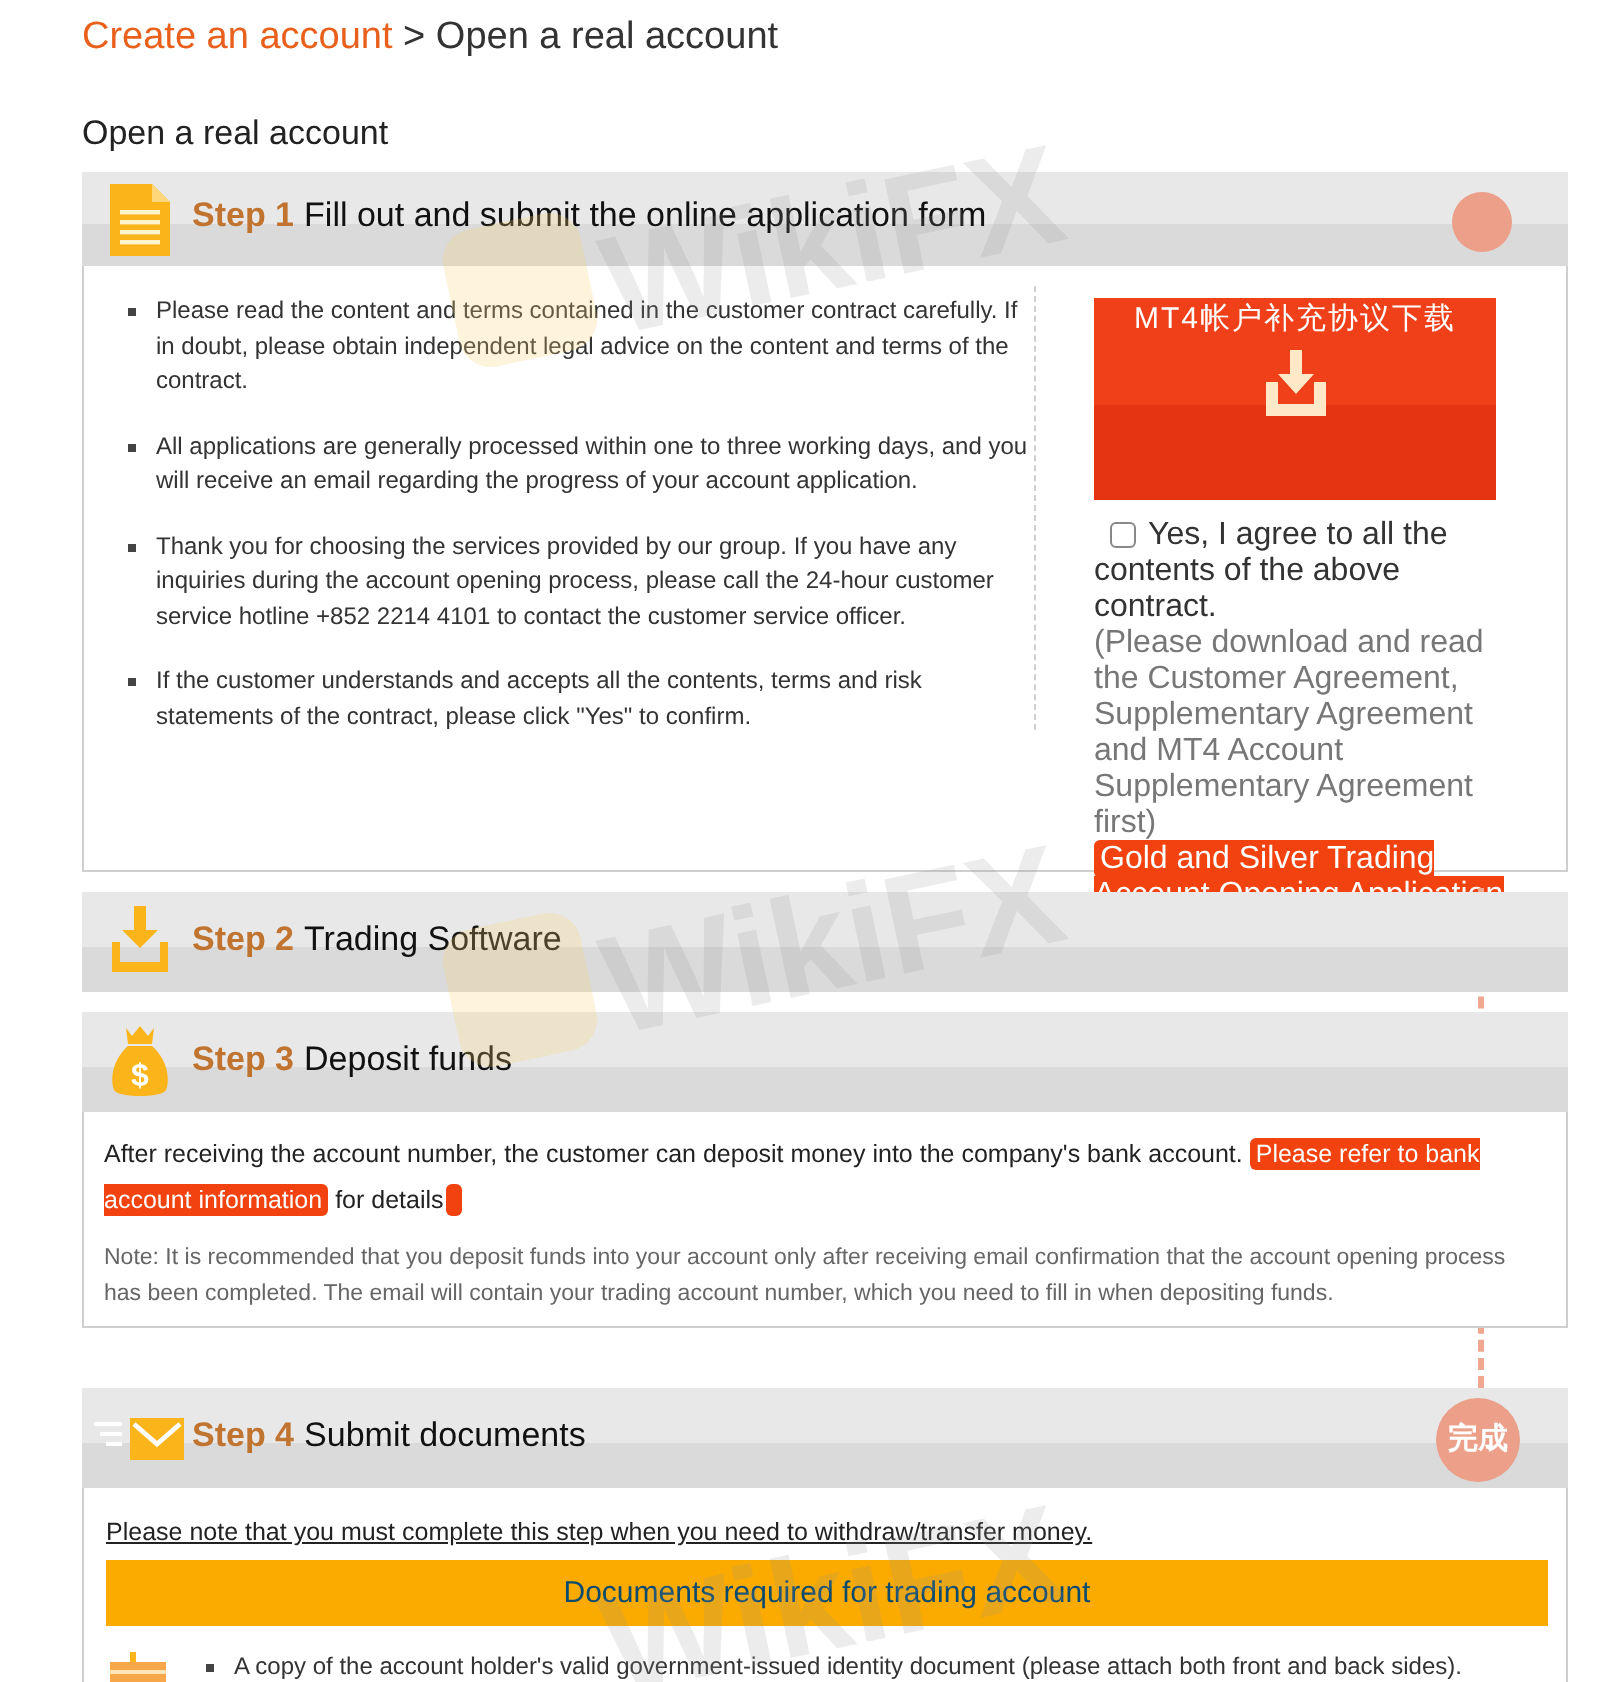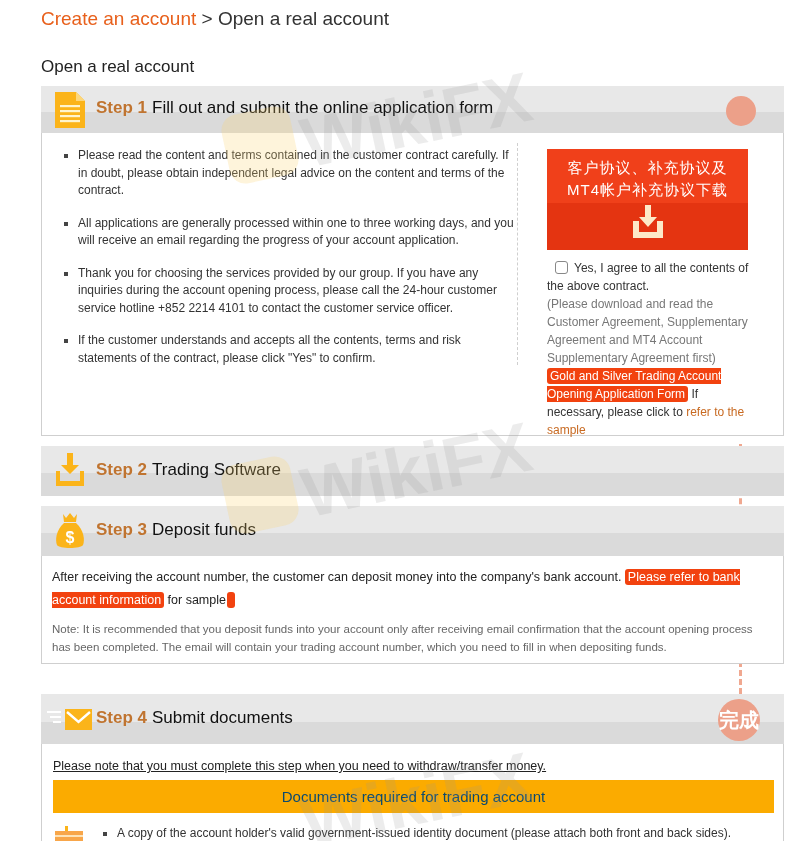--- a/index.html
+++ b/index.html
@@ -26,29 +26,29 @@
   .bullets li::before { content: ""; position: absolute; left: 0; top: 7px; width: 4px; height: 4px; background: #444; }
 
   .dl-banner {
     position: absolute; left: 505px; top: 16px; width: 201px; height: 101px;
     background: linear-gradient(to bottom, #f0401a 0%, #f0401a 53%, #e43411 53%, #e43411 100%);
     color: #fff; text-align: center; overflow: hidden;
   }
   .dl-banner .l1 { margin-top: 8px; font-size: 15px; letter-spacing: 1px; line-height: 22px; }
   .dl-banner .l2 { font-size: 15px; letter-spacing: 1px; line-height: 22px; }
 
-  .agree { position: absolute; left: 505px; top: 126px; width: 210px; font-size: 12px; line-height: 18px; color: #333; }
+  .agree { position: absolute; left: 505px; top: 126px; width: 210px; font-size: 16px; line-height: 18px; color: #333; }
   .agree .cb { display: inline-block; width: 13px; height: 13px; border: 1px solid #888; border-radius: 3px; vertical-align: -2px; margin: 0 6px 0 8px; background: #fff; }
   .agree .grey { color: #777; }
   .red-tag { background: #f2420f; color: #fff; border-radius: 3px; padding: 1px 3px; }
   .link-orange { color: #c86a22; }
 
   .dashed-v { position: absolute; left: 739px; width: 0; border-left: 3px dashed #f0a890; }
 
-  .badge-circle { position: absolute; width: 42px; height: 42px; border-radius: 50%; background: #eca089; color: #fff; font-size: 20px; text-align: center; line-height: 42px; font-weight: bold; }
+  .badge-circle { position: absolute; width: 42px; height: 42px; border-radius: 50%; background: #eca089; color: #fff; font-size: 15px; text-align: center; line-height: 42px; font-weight: bold; }
 
   .deposit-text { font-size: 12.5px; line-height: 23px; color: #222; padding: 10px 10px 0 10px; }
   .deposit-note { font-size: 11.5px; line-height: 18px; color: #666; padding: 8px 10px 12px 10px; }
 
   .docs-bar { position: absolute; left: 11px; top: 36px; width: 721px; height: 33px; background: #fbab00; color: #0c4a6e; font-size: 15px; text-align: center; line-height: 33px; }
 
   .watermark { position: absolute; font-size: 70px; font-weight: bold; color: rgba(150,150,150,0.18); transform: rotate(-12deg); pointer-events: none; font-family: "Liberation Sans", sans-serif; }
   .wm-logo { position: absolute; width: 70px; height: 70px; border-radius: 16px; background: rgba(250,210,110,0.25); transform: rotate(-12deg); pointer-events: none; }
 </style>
 </head>
@@ -80,21 +80,20 @@
 <div class="step-body" style="top:133px; height:303px;">
   <ul class="bullets" style="position:absolute; left:22px; top:14px; width:450px;">
     <li>Please read the content and terms contained in the customer contract carefully. If in doubt, please obtain independent legal advice on the content and terms of the contract.</li>
     <li>All applications are generally processed within one to three working days, and you will receive an email regarding the progress of your account application.</li>
     <li>Thank you for choosing the services provided by our group. If you have any inquiries during the account opening process, please call the 24-hour customer service hotline +852 2214 4101 to contact the customer service officer.</li>
     <li>If the customer understands and accepts all the contents, terms and risk statements of the contract, please click "Yes" to confirm.</li>
   </ul>
   <div style="position:absolute; left:475px; top:10px; height:222px; border-left:1px dashed #cfcfcf;"></div>
 
   <div class="dl-banner">
-    <div class="l1">客户协议、补充协议及</div>
     <div class="l2">MT4帐户补充协议下载</div>
     <span style="display:block; margin:4px auto 0; width:34px; height:34px;">
       <svg width="34" height="34" viewBox="0 0 34 34">
         <path d="M14 0 H20 V12 H26 L17 22 L8 12 H14 Z" fill="#fde9c8"></path>
         <path d="M2 16 H8 V27 H26 V16 H32 V33 H2 Z" fill="#fde9c8"></path>
       </svg>
     </span>
   </div>
 
   <div class="agree">
@@ -127,21 +126,21 @@
     </svg>
   </span>
   <div class="title" style="top:14px;text-align:center;">
     <span class="num">Step 3</span><span>Deposit funds</span>
   </div>
 </div>
 
 <div class="step-body" style="top:556px; height:108px;">
   <div class="deposit-text">
     <span>After receiving the account number, the customer can deposit money into the company's bank account.</span>
-    <span class="red-tag">Please refer to bank account information</span><span> for sample</span><span class="red-tag" style="padding:1px 4px; margin-left:1px;"></span>
+    <span class="red-tag">Please refer to bank account information</span><span> for details</span><span class="red-tag" style="padding:1px 4px; margin-left:1px;"></span>
   </div>
   <div class="deposit-note">Note: It is recommended that you deposit funds into your account only after receiving email confirmation that the account opening process has been completed. The email will contain your trading account number, which you need to fill in when depositing funds.</div>
 </div>
 
 <div class="step-header" style="top:694px; height:50px;">
   <span class="icon" style="left:6px; top:13px; width:46px; height:24px;">
     <svg width="46" height="24" viewBox="0 0 46 24">
       <rect x="0" y="4" width="14" height="2" fill="#fff"></rect>
       <rect x="3" y="9" width="11" height="2" fill="#fff"></rect>
       <rect x="6" y="14" width="8" height="2" fill="#fff"></rect>

